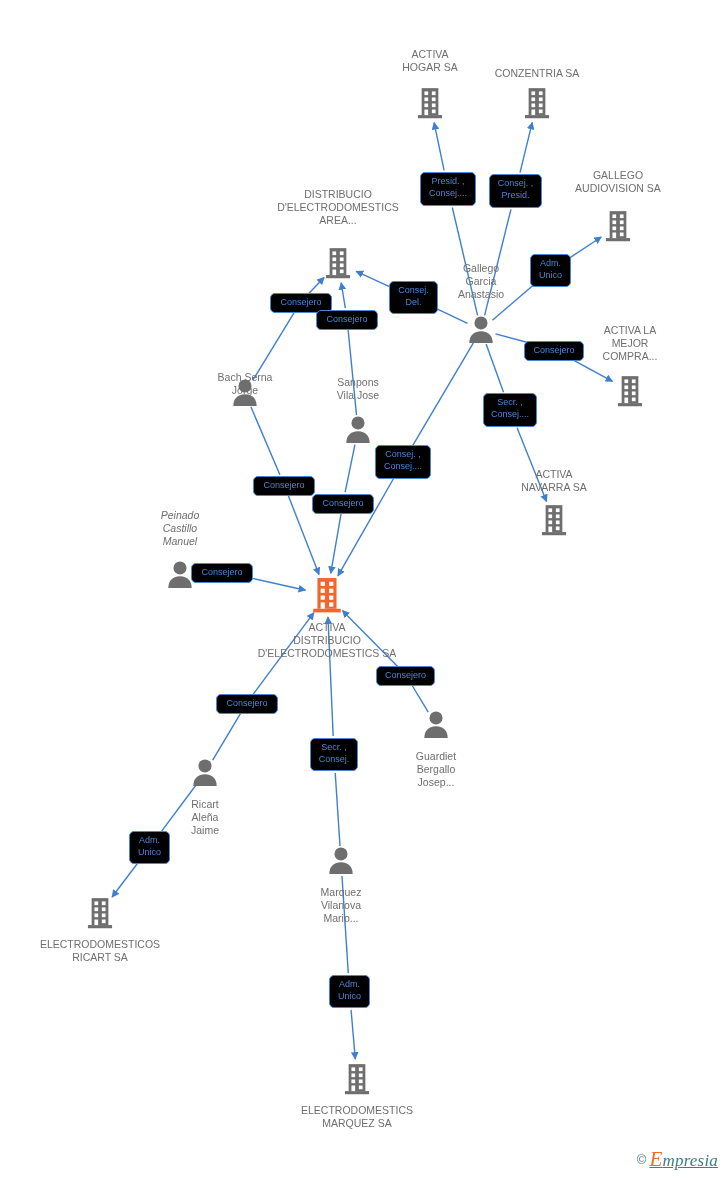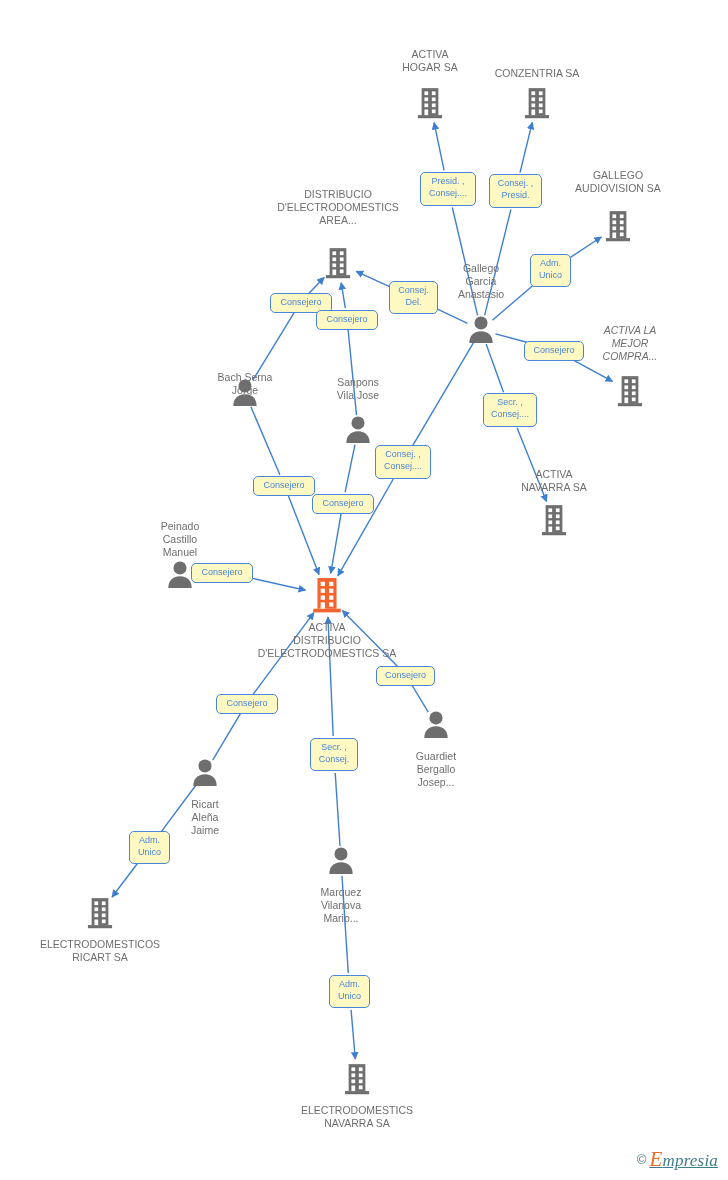--- a/index.html
+++ b/index.html
@@ -34,21 +34,21 @@
     display: block;
     font-size: 10.5px;
     line-height: 13px;
     color: #6e6e6e;
     white-space: pre-line;
   }
   .badge {
     position: absolute;
     border: 1.3px solid #4a86d8;
     border-radius: 5px;
-    background: #fef9c3;
+    background: #000000;
     color: #4a86d8;
     font-size: 9px;
     line-height: 11.5px;
     text-align: center;
     padding: 3px 5px;
     white-space: pre-line;
     box-sizing: border-box;
   }
   .watermark {
     position: absolute;
@@ -214,21 +214,21 @@
             <rect x="16" y="4.5" width="4" height="4"></rect>
             <rect x="8" y="11" width="4" height="4"></rect>
             <rect x="16" y="11" width="4" height="4"></rect>
             <rect x="8" y="17.5" width="4" height="4"></rect>
             <rect x="16" y="17.5" width="4" height="4"></rect>
             <rect x="8" y="24" width="4" height="6"></rect>
             <rect x="16" y="24" width="4" height="4"></rect>
           </g>
         </svg>
       </div>
-      <div class="node" style="left: 550px; top: 324px; width: 160px; font-style: italic;">
+      <div class="node" style="left: 550px; top: 324px; width: 160px;">
         <span class="node-label">ACTIVA LA
 MEJOR
 COMPRA...</span>
       </div>
       <div class="node company" style="left: 484px; top: 504px; width: 140px;">
         <svg class="node-icon" width="26" height="32" viewBox="0 0 28 34">
           <rect x="5" y="1" width="18" height="29" fill="#6e6e6e"></rect>
           <rect x="1" y="30" width="26" height="3.4" fill="#6e6e6e"></rect>
           <g fill="#ffffff">
             <rect x="8" y="4.5" width="4" height="4"></rect>
@@ -298,21 +298,21 @@
             <rect x="16" y="11" width="4" height="4"></rect>
             <rect x="8" y="17.5" width="4" height="4"></rect>
             <rect x="16" y="17.5" width="4" height="4"></rect>
             <rect x="8" y="24" width="4" height="6"></rect>
             <rect x="16" y="24" width="4" height="4"></rect>
           </g>
         </svg>
       </div>
       <div class="node" style="left: 277px; top: 1104px; width: 160px;">
         <span class="node-label">ELECTRODOMESTICS
-NAVARRA SA</span>
+MARQUEZ SA</span>
       </div>
       <div class="node person" style="left: 411px; top: 315px; width: 140px;">
         <svg class="node-icon" width="28" height="28" viewBox="0 0 30 30">
           <circle cx="15" cy="8.5" r="7" fill="#6e6e6e"></circle>
           <path d="M15 17.5 C6.5 17.5 2.5 23 2.5 30 L27.5 30 C27.5 23 23.5 17.5 15 17.5 Z" fill="#6e6e6e"></path>
         </svg>
       </div>
       <div class="node" style="left: 411px; top: 262px; width: 140px;">
         <span class="node-label">Gallego
 Garcia
@@ -337,21 +337,21 @@
       <div class="node" style="left: 288px; top: 376px; width: 140px;">
         <span class="node-label">Sanpons
 Vila Jose</span>
       </div>
       <div class="node person" style="left: 110px; top: 560px; width: 140px;">
         <svg class="node-icon" width="28" height="28" viewBox="0 0 30 30">
           <circle cx="15" cy="8.5" r="7" fill="#6e6e6e"></circle>
           <path d="M15 17.5 C6.5 17.5 2.5 23 2.5 30 L27.5 30 C27.5 23 23.5 17.5 15 17.5 Z" fill="#6e6e6e"></path>
         </svg>
       </div>
-      <div class="node" style="left: 110px; top: 520px; width: 140px;">
+      <div class="node" style="left: 110px; top: 509px; width: 140px; font-style: italic;">
         <span class="node-label">Peinado
 Castillo
 Manuel</span>
       </div>
       <div class="node person" style="left: 366px; top: 710px; width: 140px;">
         <svg class="node-icon" width="28" height="28" viewBox="0 0 30 30">
           <circle cx="15" cy="8.5" r="7" fill="#6e6e6e"></circle>
           <path d="M15 17.5 C6.5 17.5 2.5 23 2.5 30 L27.5 30 C27.5 23 23.5 17.5 15 17.5 Z" fill="#6e6e6e"></path>
         </svg>
       </div>

